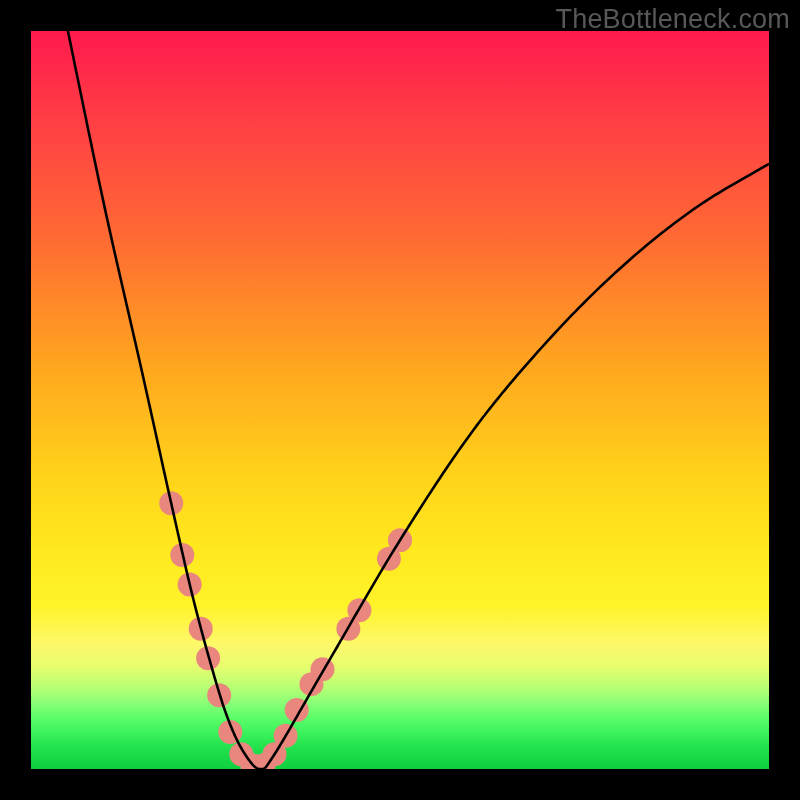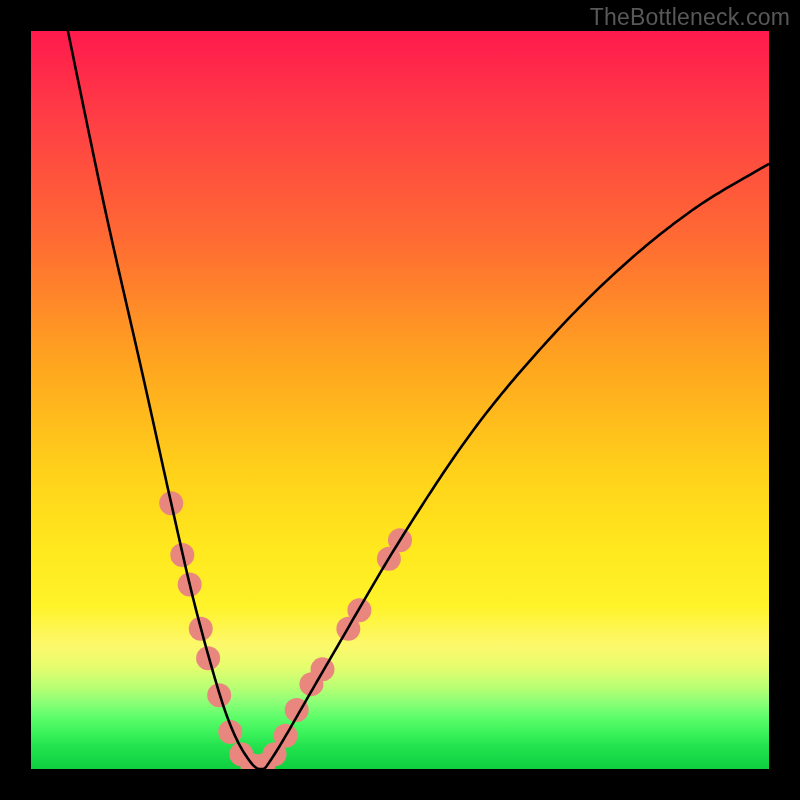--- a/index.html
+++ b/index.html
@@ -50,21 +50,21 @@
     left: 0;
     top: 0;
     width: 738px;
     height: 738px;
   }
   .watermark {
     position: absolute;
     top: 4px;
     right: 10px;
     color: #585858;
-    font-size: 23px;
+    font-size: 27px;
     letter-spacing: 0.2px;
     font-weight: 400;
   }
 </style>
 </head>
 <body>
 
 <div class="frame">
   <div class="plot">
     <svg class="curve" viewBox="0 0 738 738" preserveAspectRatio="none">

